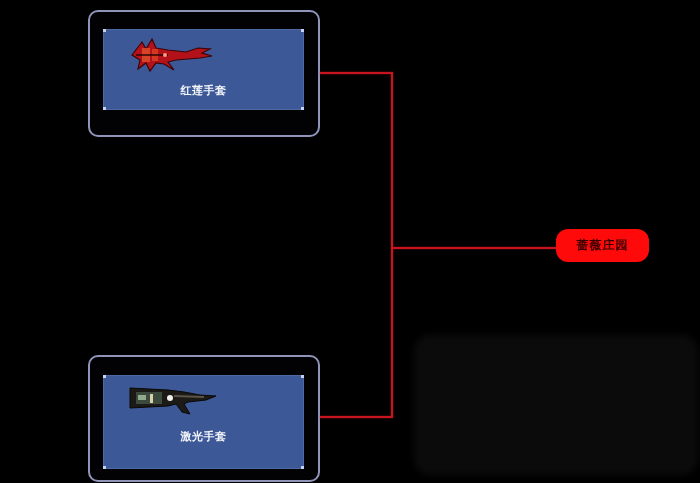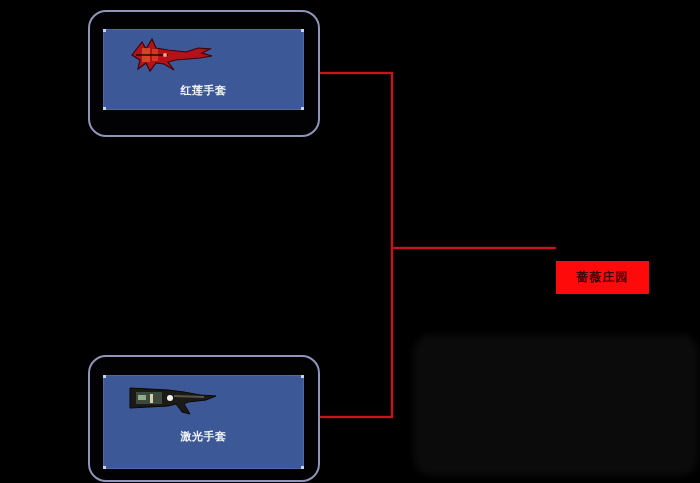--- a/index.html
+++ b/index.html
@@ -11,21 +11,21 @@
       width: 700px;
       height: 483px;
       position: relative;
       overflow: hidden;
       font-family: "DejaVu Sans", sans-serif;
     }
     .card {
       position: absolute;
       box-sizing: border-box;
       border: 2px solid #8f94b8;
-      border-radius: 18px;
+      border-radius: 10px;
       background: #020205;
     }
     .panel {
       position: absolute;
       box-sizing: border-box;
       background: #3c5896;
       border: 1px solid #4e6aa6;
     }
     .panel .dot {
       position: absolute;
@@ -50,29 +50,28 @@
     }
     .line {
       position: absolute;
       background: #c8141e;
       box-shadow: 0 0 2px rgba(220,20,30,0.6);
     }
     .target {
       position: absolute;
       box-sizing: border-box;
       background: #ff0a0a;
-      border-radius: 0;
+      border-radius: 12px;
       color: #3a0000;
       font-size: 12px;
       font-weight: bold;
       display: flex;
       align-items: center;
       justify-content: center;
       letter-spacing: 1px;
-      margin-top: 32px;
     }
     .watermark {
       position: absolute;
       background: #0b0b0b;
       border-radius: 16px;
       filter: blur(3px);
     }
   </style>
 </head>
 <body>

